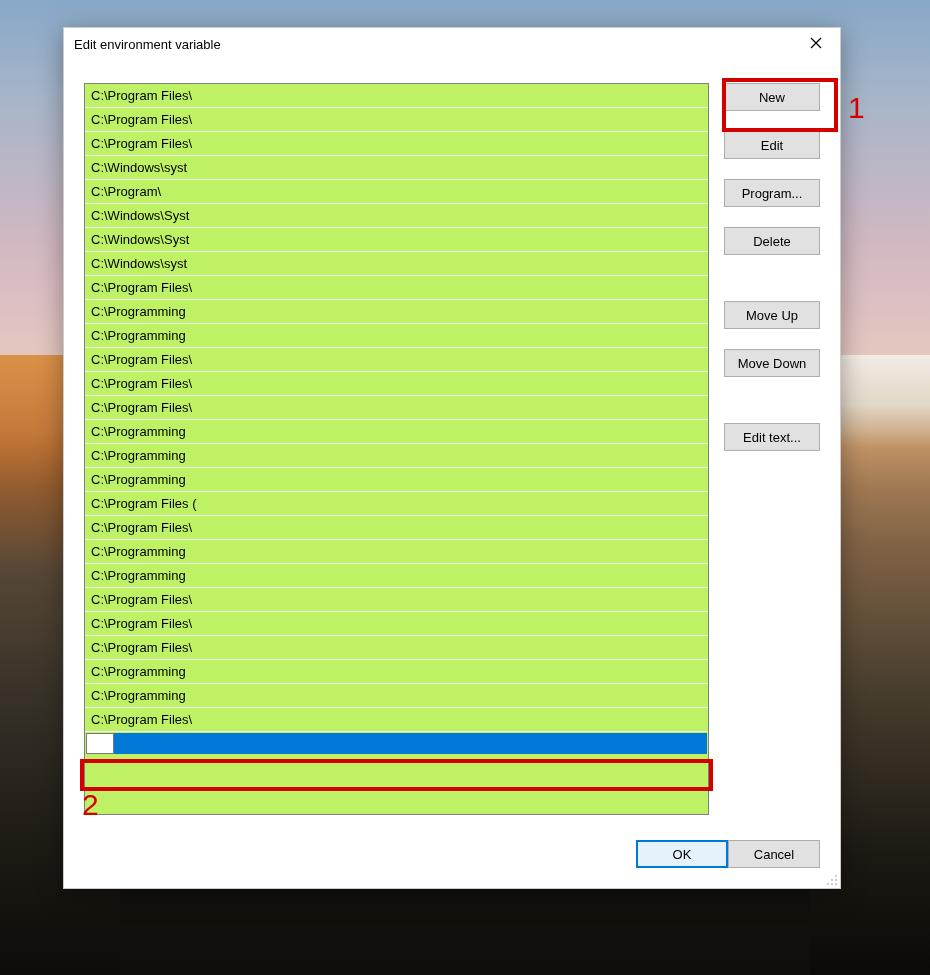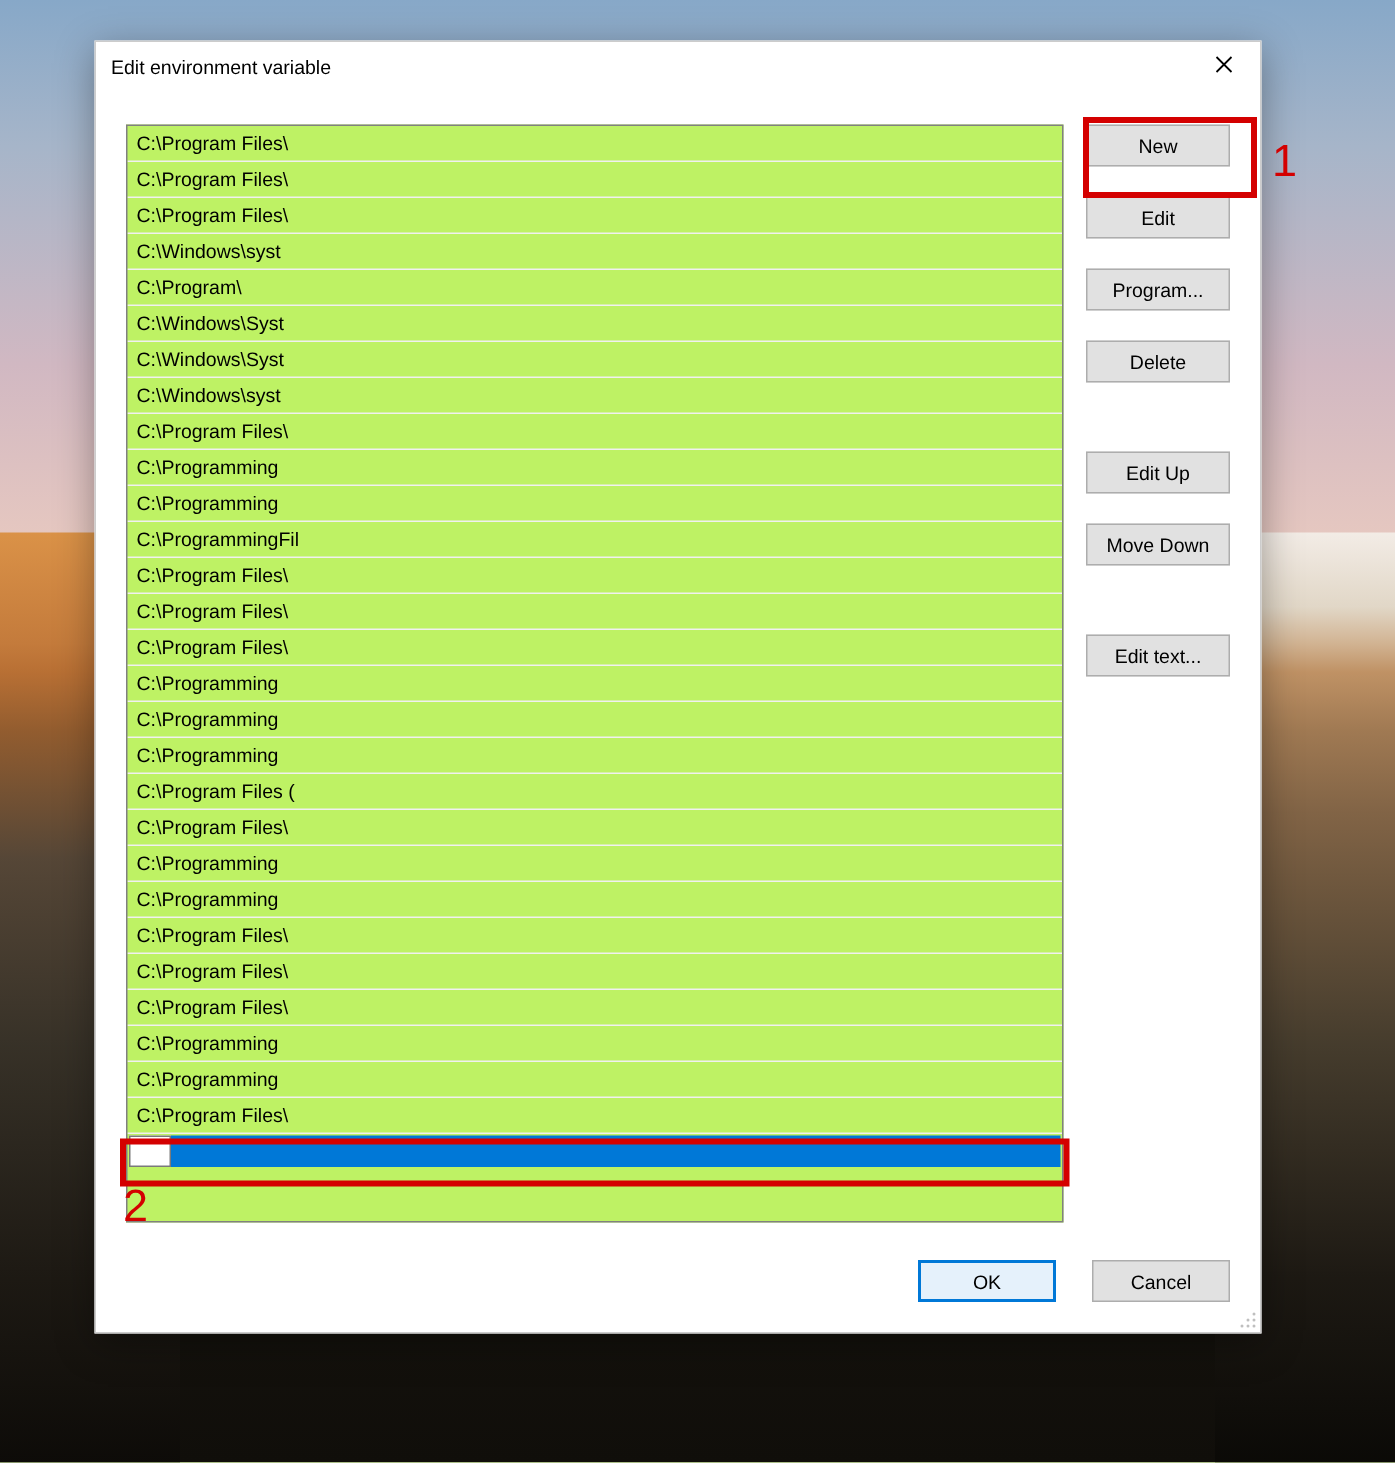--- a/index.html
+++ b/index.html
@@ -165,21 +165,21 @@
     margin: 0;
   }
   .gap-s { height: 20px; }
   .gap-m { height: 46px; }
 
   .bottom-buttons {
     position: absolute;
     right: 0;
     bottom: 0;
     display: flex;
-    gap: 24px;
+    gap: 0;
   }
   .bottom-buttons .win-btn { width: 92px; }
   .ok-btn {
     border: 2px solid #0078d7;
     background: #e5f1fb;
   }
 
   .resize-grip {
     position: absolute;
     right: 2px;
@@ -235,21 +235,20 @@
           <div class="list-row">C:\Program Files\</div>
           <div class="list-row">C:\Program Files\</div>
           <div class="list-row">C:\Windows\syst</div>
           <div class="list-row">C:\Program\</div>
           <div class="list-row">C:\Windows\Syst</div>
           <div class="list-row">C:\Windows\Syst</div>
           <div class="list-row">C:\Windows\syst</div>
           <div class="list-row">C:\Program Files\</div>
           <div class="list-row">C:\Programming</div>
           <div class="list-row">C:\Programming</div>
-          <div class="list-row">C:\ProgrammingFil</div>
           <div class="list-row">C:\Program Files\</div>
           <div class="list-row">C:\Program Files\</div>
           <div class="list-row">C:\Program Files\</div>
           <div class="list-row">C:\Programming</div>
           <div class="list-row">C:\Programming</div>
           <div class="list-row">C:\Programming</div>
           <div class="list-row">C:\Program Files (</div>
           <div class="list-row">C:\Program Files\</div>
           <div class="list-row">C:\Programming</div>
           <div class="list-row">C:\Programming</div>
@@ -267,21 +266,21 @@
 
       <div class="side-buttons">
         <button class="win-btn">New</button>
         <div class="gap-s"></div>
         <button class="win-btn">Edit</button>
         <div class="gap-s"></div>
         <button class="win-btn">Program...</button>
         <div class="gap-s"></div>
         <button class="win-btn">Delete</button>
         <div class="gap-m"></div>
-        <button class="win-btn">Edit Up</button>
+        <button class="win-btn">Move Up</button>
         <div class="gap-s"></div>
         <button class="win-btn">Move Down</button>
         <div class="gap-m"></div>
         <button class="win-btn">Edit text...</button>
       </div>
 
       <div class="bottom-buttons">
         <button class="win-btn ok-btn">OK</button>
         <button class="win-btn">Cancel</button>
       </div>

